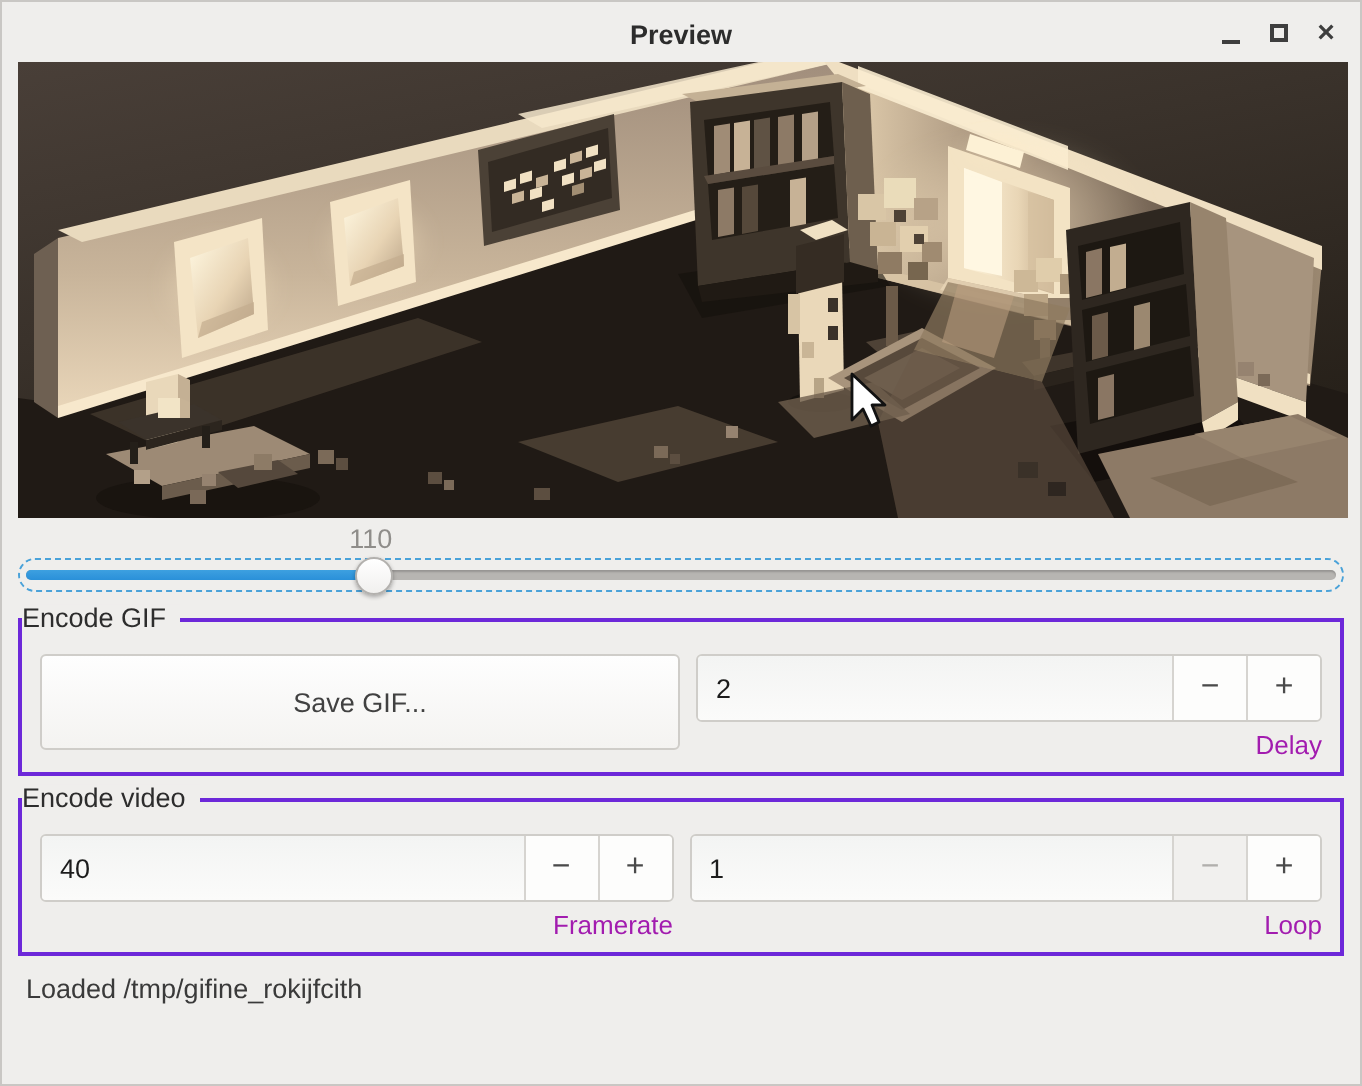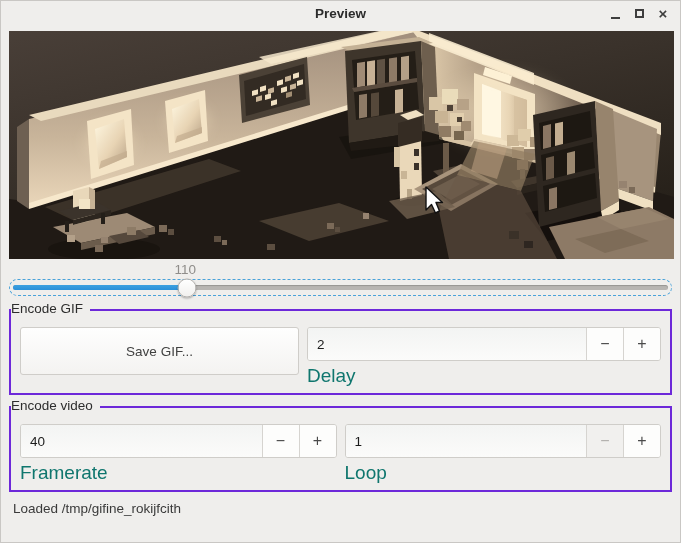--- a/index.html
+++ b/index.html
@@ -12,21 +12,21 @@
   }
   .window {
     width:681px; height:543px;
     border:1px solid #c9c7c4;
     display:flex; flex-direction:column;
     background:#efeeec;
   }
   
   .titlebar {
     height:24px; position:relative; flex:0 0 auto;
-    display:flex; align-items:center;
+    display:flex; align-items:flex-end;
   }
   .titlebar .title {
     position:absolute; left:0; right:0; text-align:center;
     font-size:13.5px; font-weight:bold; color:#2c2c2c;
   }
   .win-controls { margin-left:auto; display:flex; align-items:center; gap:6px; padding-right:8px; z-index:2; }
   .win-btn { width:18px; height:18px; display:flex; align-items:center; justify-content:center; color:#3e3e3e; }
   .glyph-min { width:9px; height:2px; background:#3e3e3e; margin-top:9px; }
   .glyph-max { width:9px; height:9px; border:2px solid #3e3e3e; }
   .glyph-close { font-size:15px; font-weight:bold; color:#3e3e3e; line-height:1; }
@@ -84,21 +84,21 @@
     position:relative; border:2px solid #6d28d9;
     margin-top:11px; padding:16px 9px 6px 9px; flex:0 0 auto;
   }
   .frame-label {
     position:absolute; top:0; left:0; transform:translateY(-58%);
     background:#efeeec; padding-right:7px;
     font-size:13.5px; color:#2d2d2d; line-height:1.1;
   }
   .frame-row { display:flex; align-items:flex-start; gap:8px; }
   .save-btn { height:48px; }
-  .save-gif { width:279px; }
+  .save-gif { width:320px; }
   .save-mp4 { width:192px; }
 
   .spin-group { flex:1; }
   .spinbox {
     display:flex; height:34px;
     border:1px solid #cfcdc9; border-radius:3px;
     background:#fafaf8; overflow:hidden;
   }
   .spin-value {
     flex:1; display:flex; align-items:center; padding-left:9px;
@@ -106,21 +106,21 @@
     background:linear-gradient(#f3f4f3,#fbfbfa);
   }
   .spin-btn {
     width:37px; flex:0 0 auto;
     border-left:1px solid #d6d4d0;
     background:#fdfdfc;
     display:flex; align-items:center; justify-content:center;
     font-size:16px; color:#4a4a4a;
   }
   .spin-btn.disabled { background:#f1f0ee; color:#b1afac; }
-  .spin-label { text-align:left; margin-top:4px; font-size:19px; color:#0f766e; }
+  .spin-label { text-align:right; margin-top:4px; font-size:13px; color:#a21caf; }
 
   
   .statusbar { margin:9px 0 0 4px; font-size:13.5px; color:#3a3a3a; }
 </style>
 </head>
 <body>
 
 <div class="window">
 
   <div class="titlebar">

